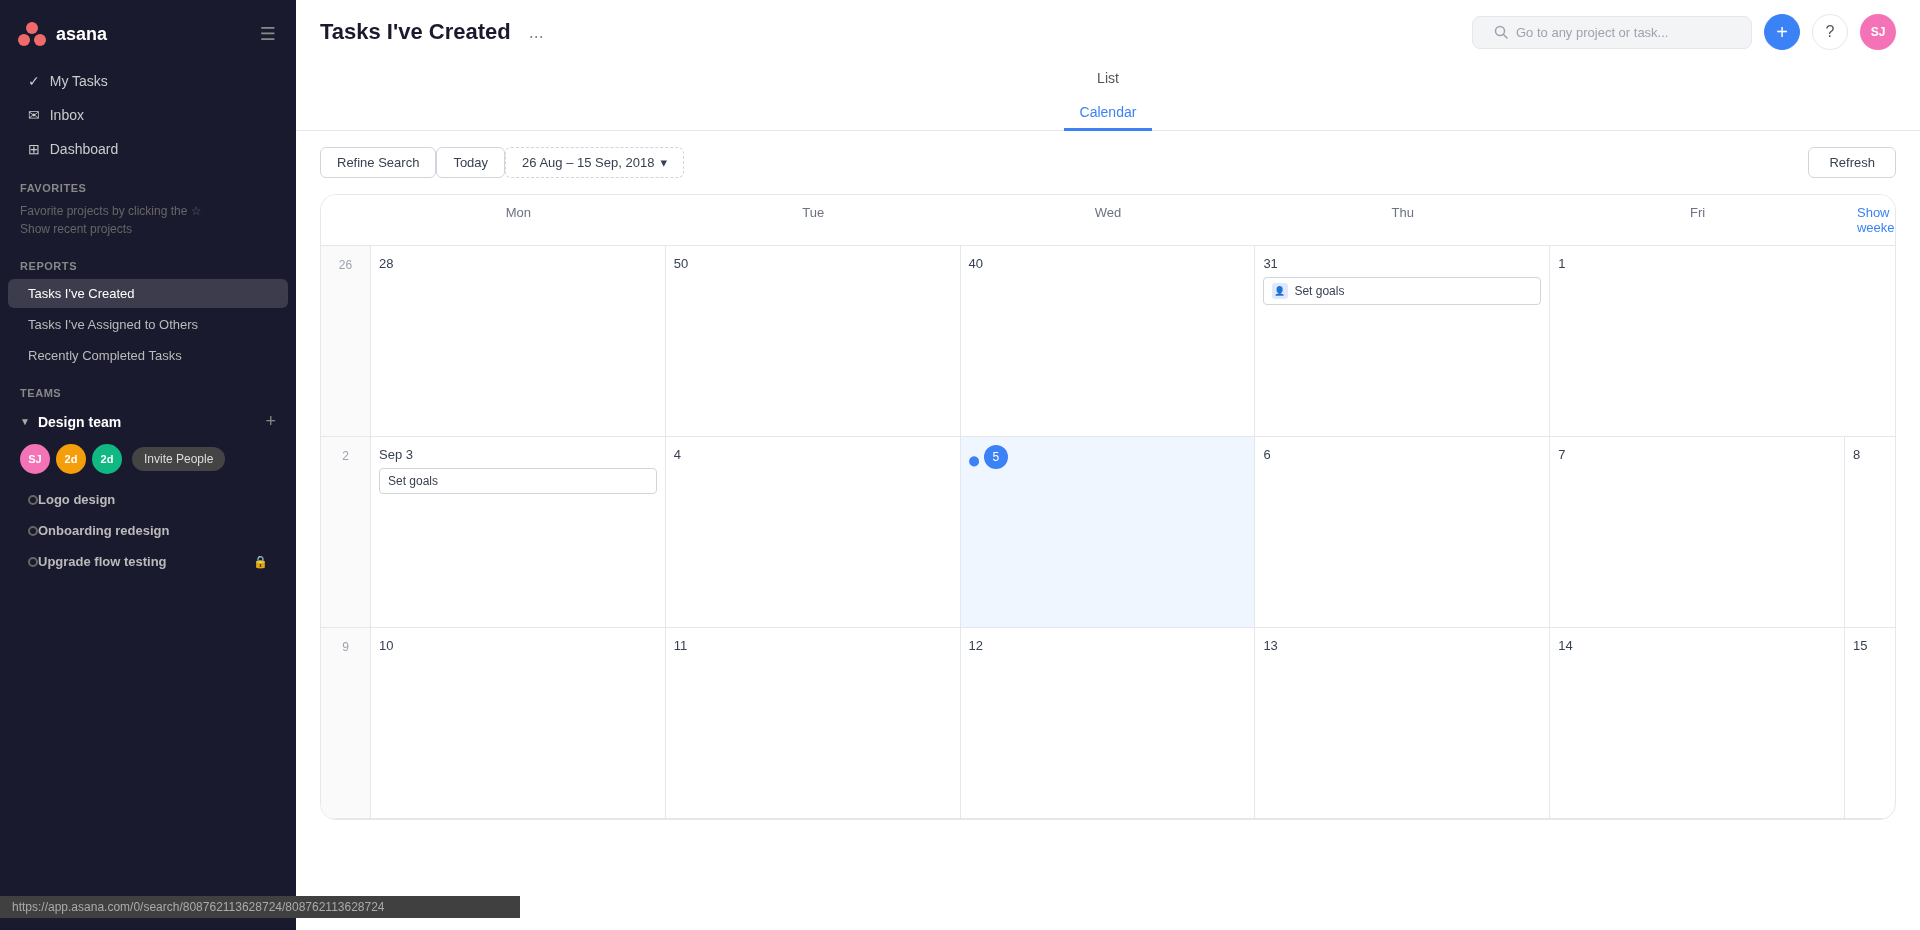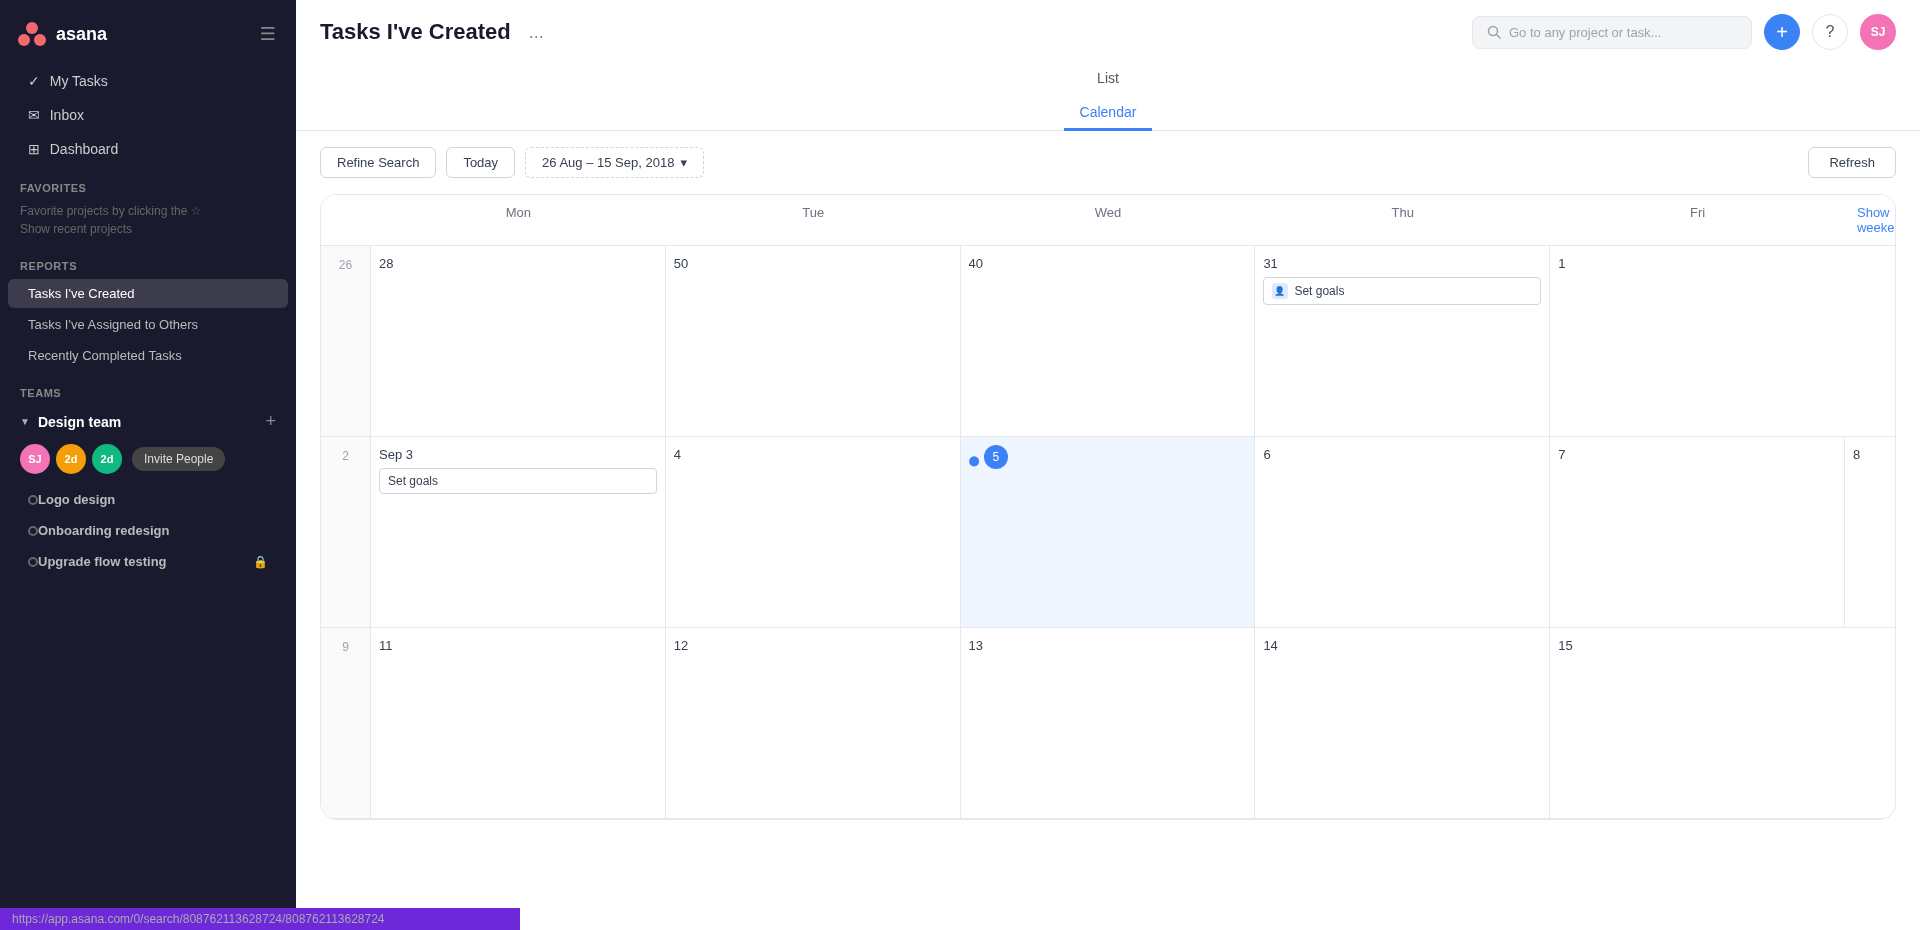--- a/index.html
+++ b/index.html
@@ -151,26 +151,26 @@
       width: 10px;
       height: 10px;
       border-radius: 50%;
       border: 2px solid #666;
       flex-shrink: 0;
     }
     .project-lock { color: #666; font-size: 12px; margin-left: auto; }
 
     
     .status-bar {
-      background: #6d28d9;
+      background: #404040;
       color: #aaa;
       font-size: 12px;
       padding: 4px 12px;
       position: fixed;
-      bottom: 0;
+      bottom: 12px;
       left: 0;
       width: 520px;
       z-index: 100;
     }
 
     
     #main {
       flex: 1;
       display: flex;
       flex-direction: column;
@@ -207,21 +207,21 @@
       align-items: center;
       gap: 12px;
     }
     .search-bar {
       display: flex;
       align-items: center;
       gap: 8px;
       background: #f3f4f6;
       border: 1px solid #e5e7eb;
       border-radius: 8px;
-      padding: 8px 14px;
+      padding: 8px 21px;
       width: 280px;
       cursor: text;
       text-align: center;
     }
     .search-bar-text {
       color: #9ca3af;
       font-size: 13px;
     }
     .topbar-icon-btn {
       width: 36px;
@@ -271,21 +271,20 @@
     .tab.active {
       color: #3b82f6;
       border-bottom: 3px solid #3b82f6;
       font-weight: 500;
     }
 
     
     .calendar-toolbar {
       display: flex;
       align-items: center;
-      gap: 10px;
       padding: 16px 24px;
       background: #fff;
     }
     .refine-btn, .today-btn {
       border: 1px solid #d1d5db;
       background: #fff;
       border-radius: 6px;
       padding: 7px 16px;
       font-size: 13px;
       color: #374151;
@@ -596,20 +595,23 @@
           <div class="cal-day-number">7</div>
         </div>
         <div class="cal-day-cell">
           <div class="cal-day-number">8</div>
         </div>
       </div>
 
       <div class="calendar-week-row">
         <div class="cal-week-label">9</div>
         <div class="cal-day-cell">
+          <div class="cal-day-number">10</div>
+        </div>
+        <div class="cal-day-cell">
           <div class="cal-day-number">11</div>
         </div>
         <div class="cal-day-cell">
           <div class="cal-day-number">12</div>
         </div>
         <div class="cal-day-cell">
           <div class="cal-day-number">13</div>
         </div>
         <div class="cal-day-cell">
           <div class="cal-day-number">14</div>

